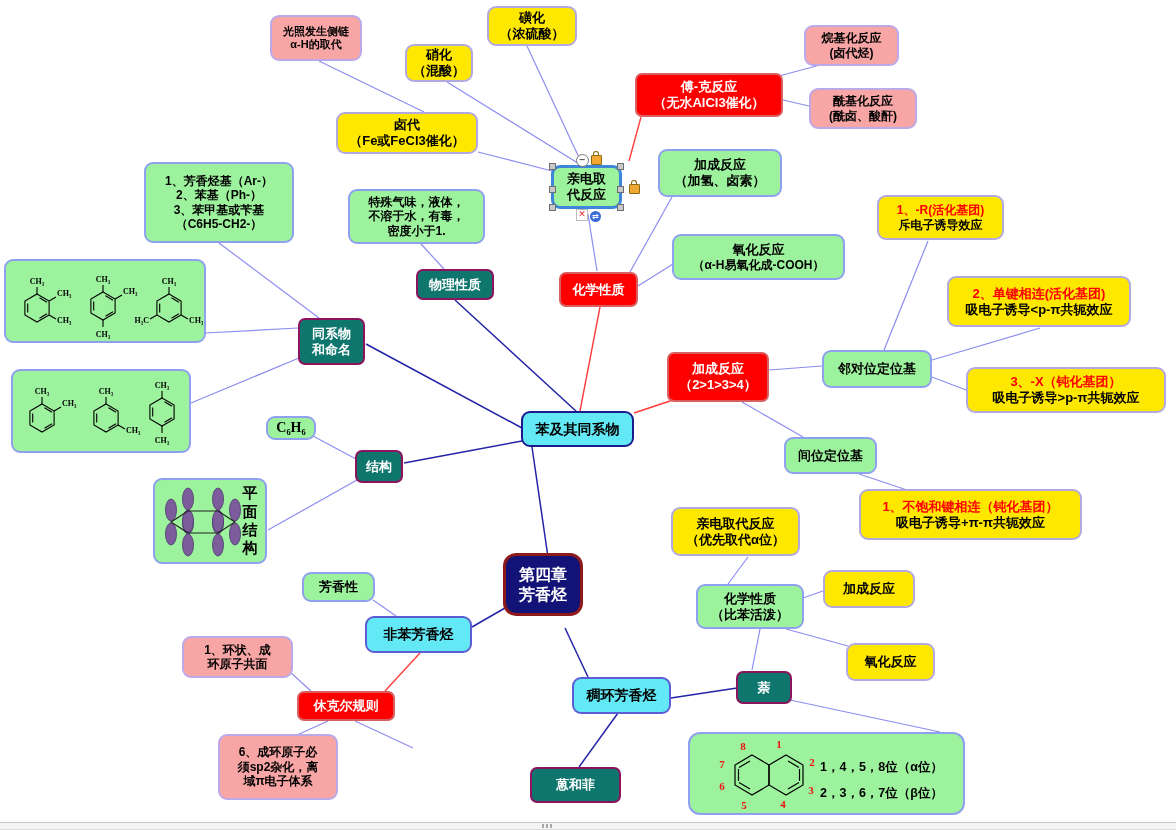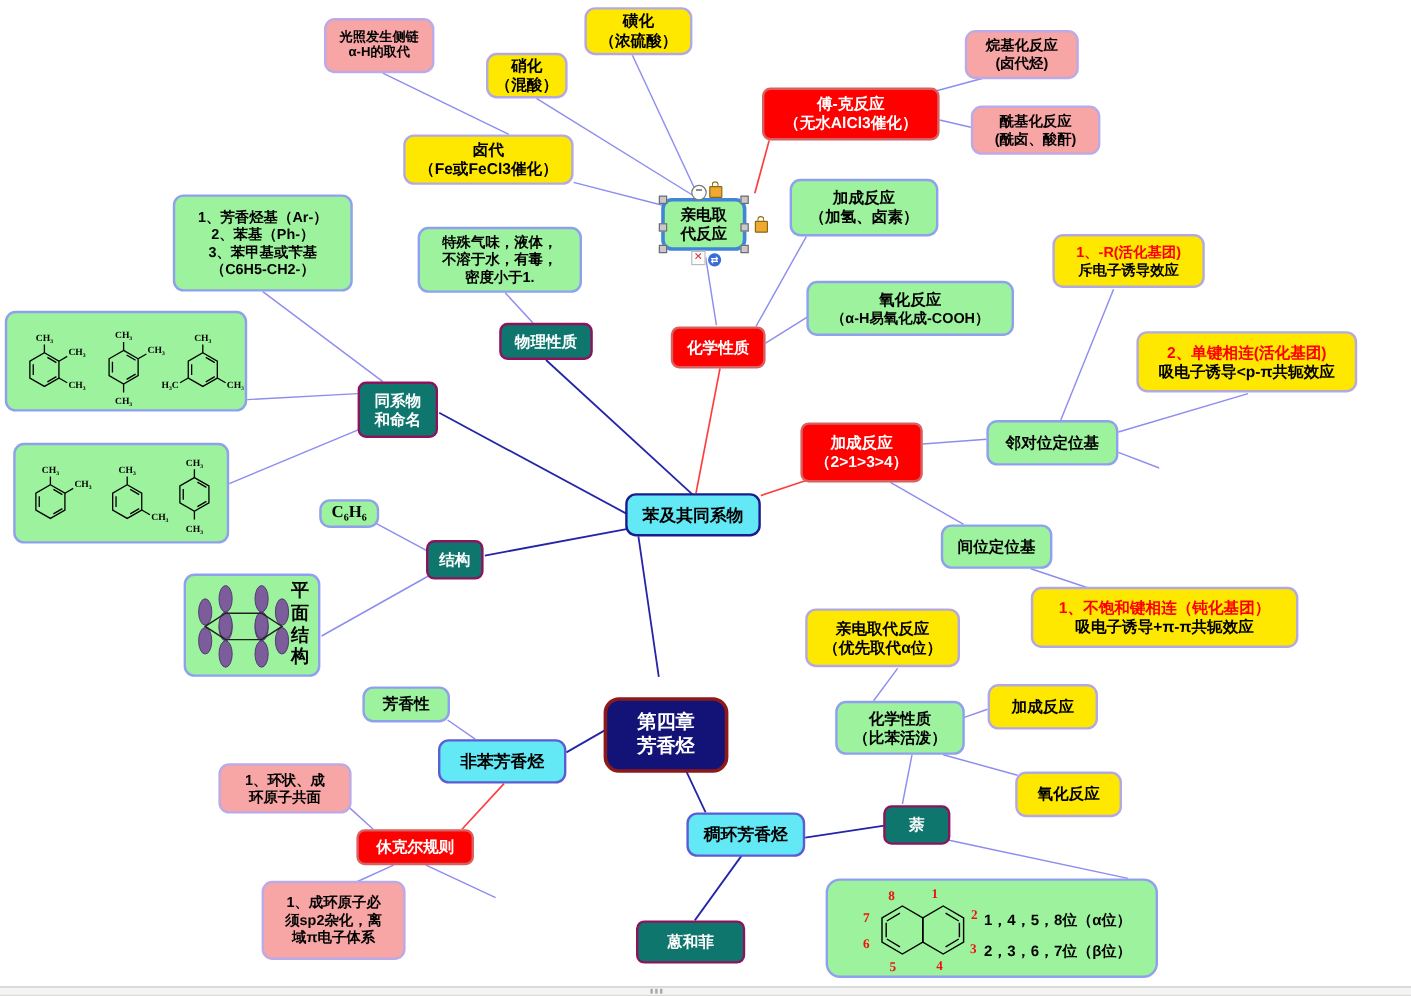--- a/index.html
+++ b/index.html
@@ -186,20 +186,24 @@
 
   <div class="node redbox" style="left:667px;top:352px;width:102px;height:50px">
     <span>加成反应</span>
     <span>（2&gt;1&gt;3&gt;4）</span>
   </div>
 
   <div class="node green" style="left:822px;top:350px;width:110px;height:38px">
     <span>邻对位定位基</span>
   </div>
 
+  <div class="node yellow" style="left:966px;top:367px;width:200px;height:46px">
+    <span class="rl">3、-X（钝化基团）</span>
+    <span>吸电子诱导&gt;p-π共轭效应</span>
+  </div>
 
   <div class="node green" style="left:784px;top:437px;width:93px;height:37px">
     <span>间位定位基</span>
   </div>
 
   <div class="node yellow" style="left:859px;top:489px;width:223px;height:51px">
     <span class="rl">1、不饱和键相连（钝化基团）</span>
     <span>吸电子诱导+π-π共轭效应</span>
   </div>
 
@@ -309,21 +313,21 @@
       <span>面</span>
       <span>结</span>
       <span>构</span>
     </div>
   </div>
 
   <div class="node cyan1" style="left:521px;top:411px;width:113px;height:36px">
     <span style="font-size:14px">苯及其同系物</span>
   </div>
 
-  <div class="node navy" style="left:503px;top:581px;width:104px;height:63px">
+  <div class="node navy" style="left:503px;top:553px;width:80px;height:63px">
     <span>第四章</span>
     <span>芳香烃</span>
   </div>
 
   <div class="node green" style="left:302px;top:572px;width:73px;height:30px">
     <span>芳香性</span>
   </div>
 
   <div class="node cyan2" style="left:365px;top:616px;width:107px;height:37px">
     <span style="font-size:14px">非苯芳香烃</span>
@@ -332,21 +336,21 @@
   <div class="node pink sm" style="left:182px;top:636px;width:111px;height:42px">
     <span>1、环状、成</span>
     <span>环原子共面</span>
   </div>
 
   <div class="node redbox" style="left:297px;top:691px;width:98px;height:30px">
     <span>休克尔规则</span>
   </div>
 
   <div class="node pink sm" style="left:218px;top:734px;width:120px;height:66px">
-    <span>1、成环原子必</span>
+    <span>6、成环原子必</span>
     <span>须sp2杂化，离</span>
     <span>域π电子体系</span>
   </div>
 
 
   <div class="node cyan2" style="left:572px;top:677px;width:99px;height:37px">
     <span style="font-size:14px">稠环芳香烃</span>
   </div>
 
   <div class="node magenta" style="left:530px;top:767px;width:91px;height:36px">

